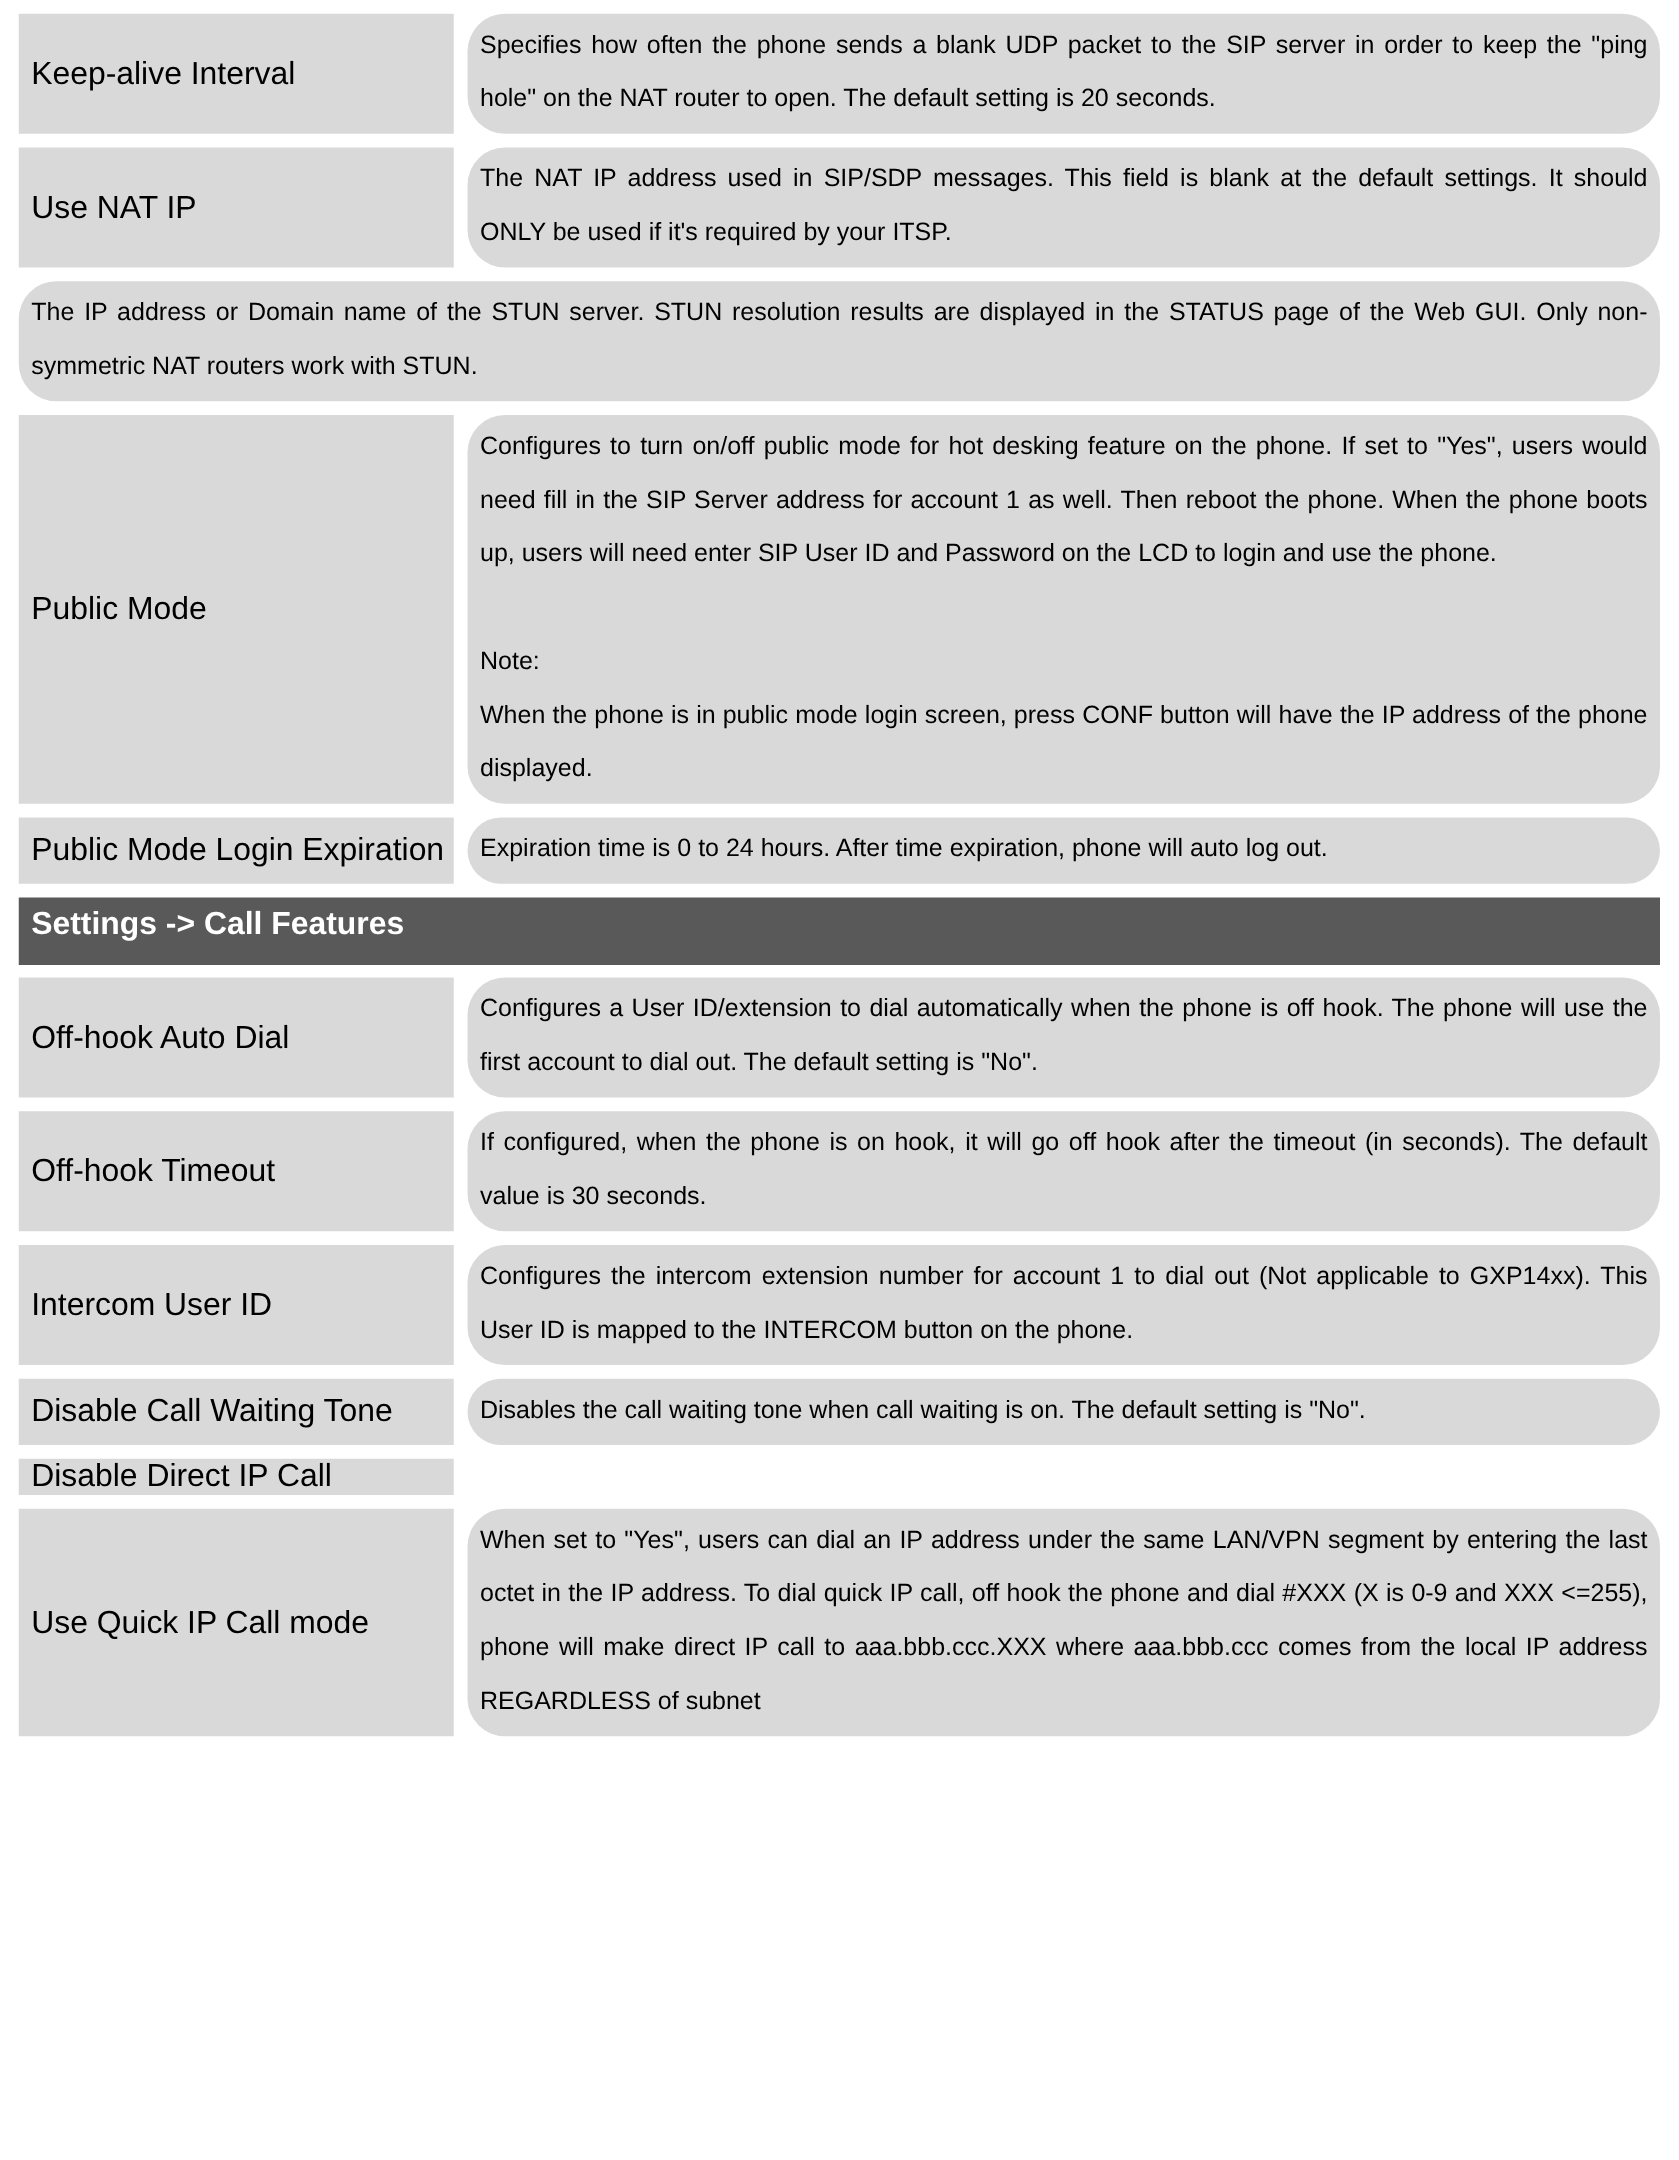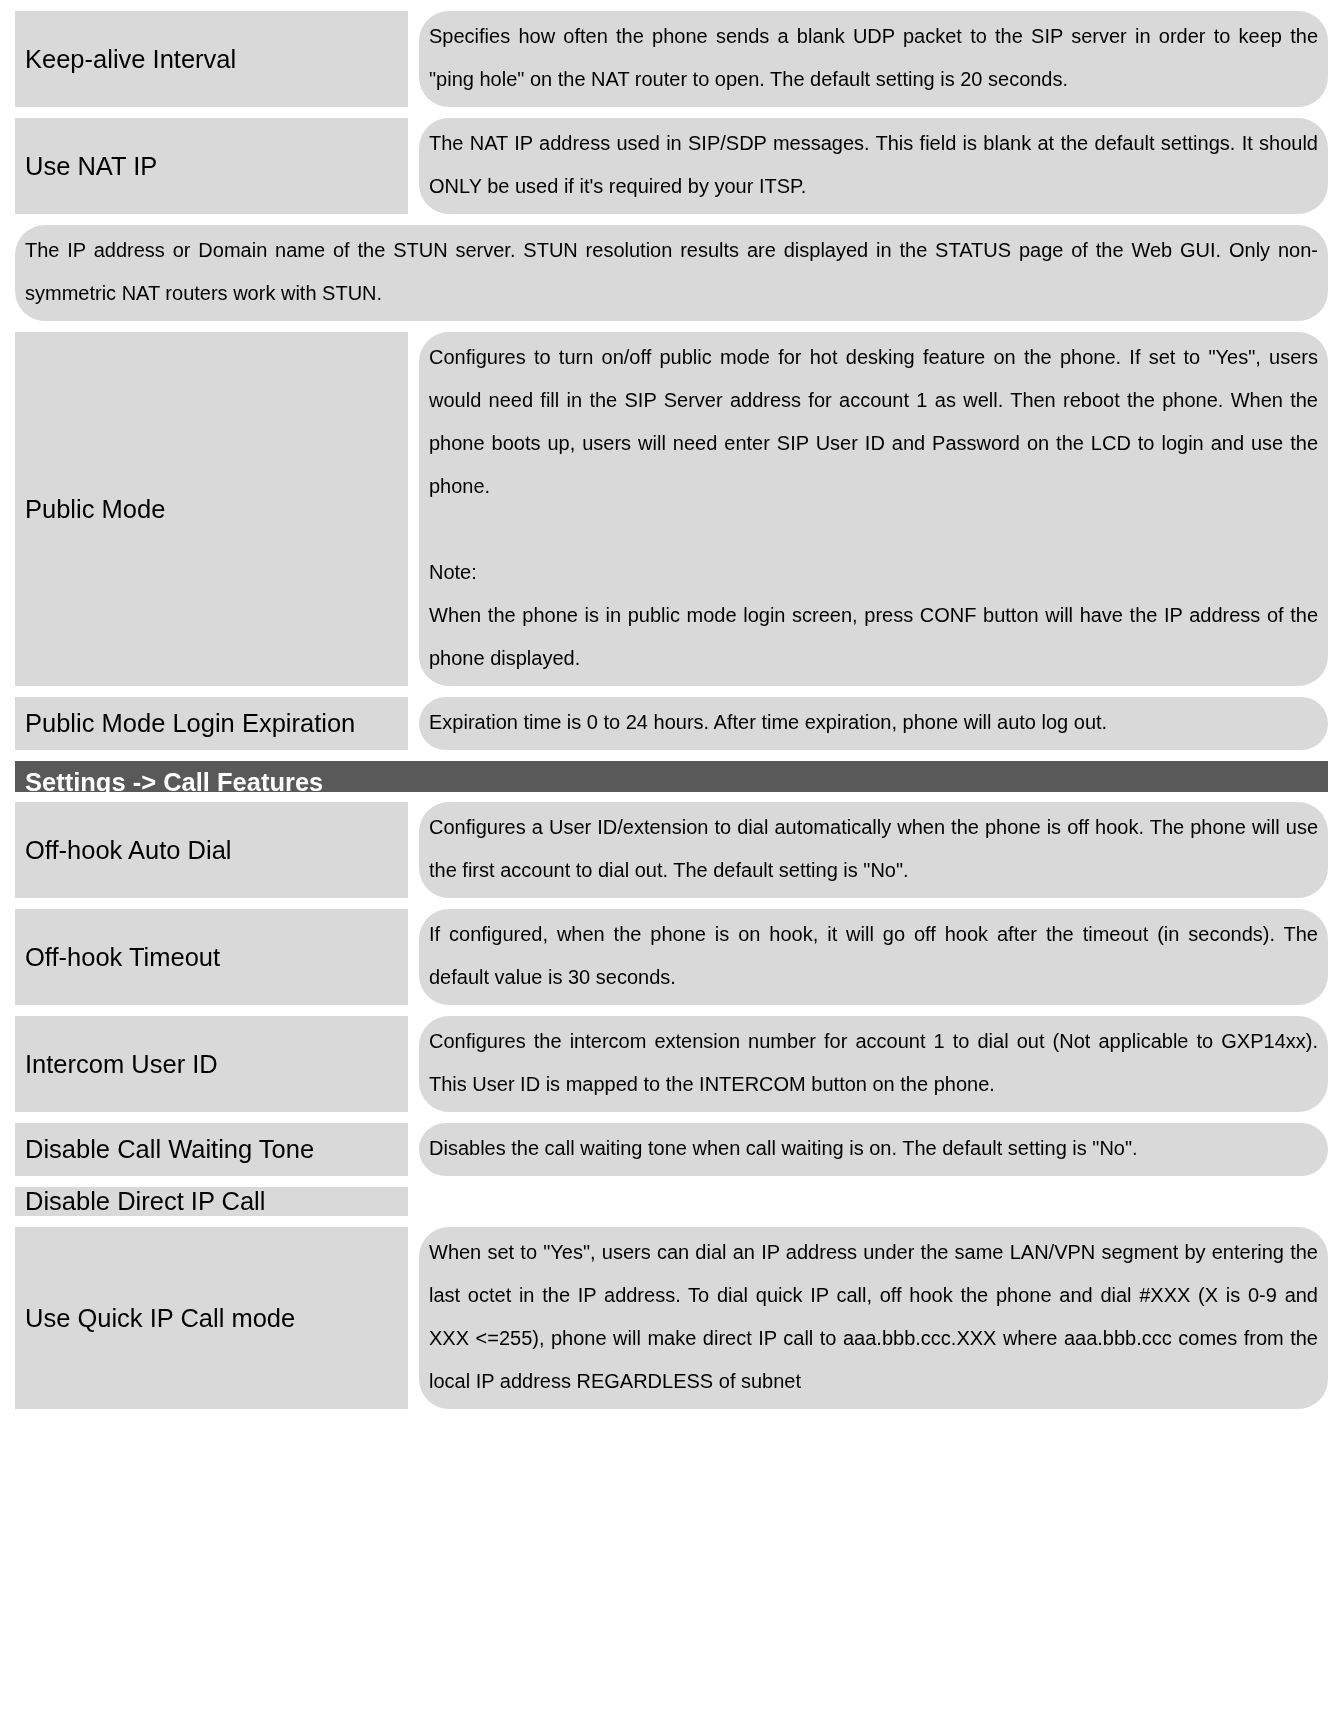--- a/index.html
+++ b/index.html
@@ -1,29 +1,29 @@
 <!DOCTYPE html>
 <html><head>
 <meta charset="utf-8">
 <style>
   html, body { margin: 0; padding: 0; background: #ffffff; }
   body { width: 1343px; height: 1728px; position: relative; overflow: hidden;
          font-family: "Liberation Sans", sans-serif; color: #000; }
   .tbl { position: absolute; left: 15px; top: 11px; width: 1313px; }
   .row { display: flex; margin-bottom: 11px; }
   .cell { background: #d9d9d9; box-sizing: border-box; }
-  .name { width: 393px; margin-right: 11px; display: flex; align-items: center;
+  .name { width: 348px; margin-right: 11px; display: flex; align-items: center;
           padding-left: 10px; font-size: 25.5px; }
   .desc { flex: 1; padding: 4px 10px 6px 10px; font-size: 20px; line-height: 43px;
           text-align: justify; border-radius: 30px; }
   .desc p { margin: 0; }
   .note-title { font-weight: normal; }
   .gap { height: 43px; }
   .header { background: #595959; color: #ffffff; font-weight: bold; font-size: 25.5px;
-            height: 31px; line-height: 43px; padding-left: 10px; margin-bottom: 10px; }
+            height: 54px; line-height: 43px; padding-left: 10px; margin-bottom: 10px; }
 </style>
 </head>
 <body>
 
 <div class="tbl">
 
   <div class="row">
     <div class="cell name">Keep-alive Interval</div>
     <div class="cell desc">Specifies how often the phone sends a blank UDP packet to the SIP server in order to keep the "ping hole" on the NAT router to open. The default setting is 20 seconds.</div>
   </div>

